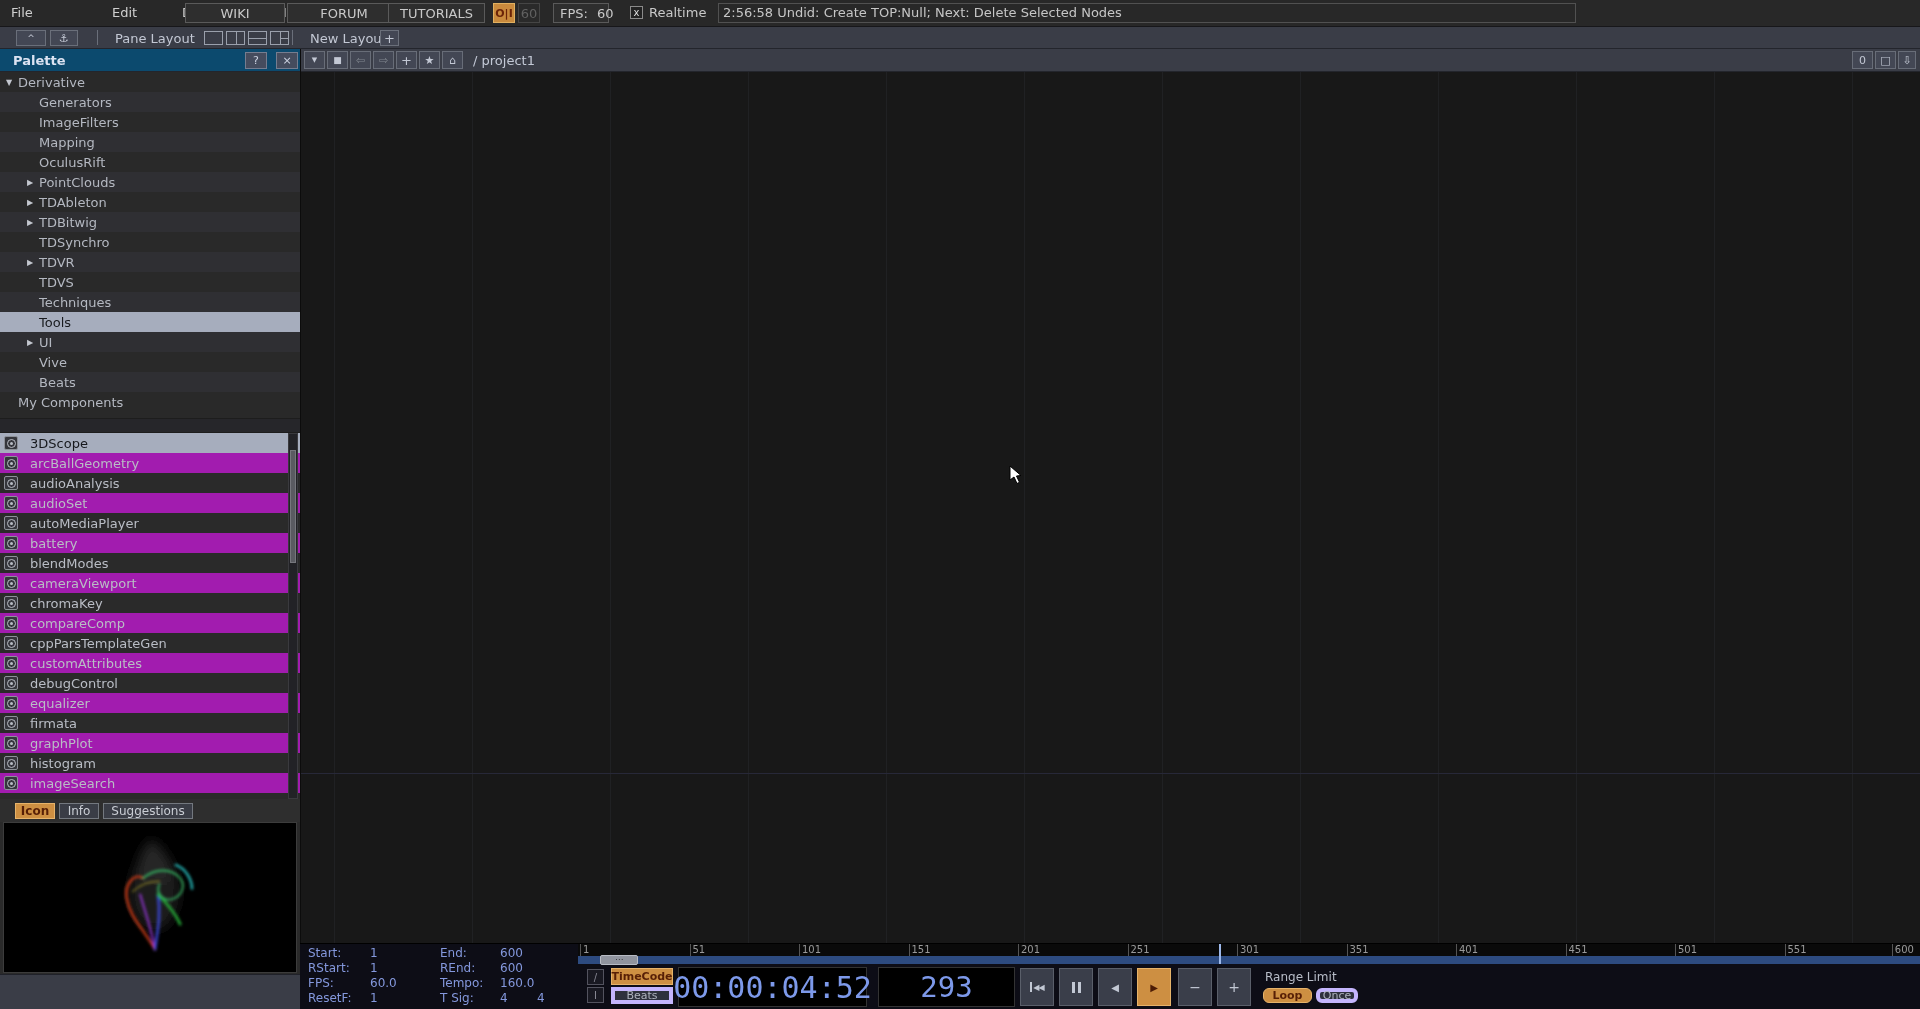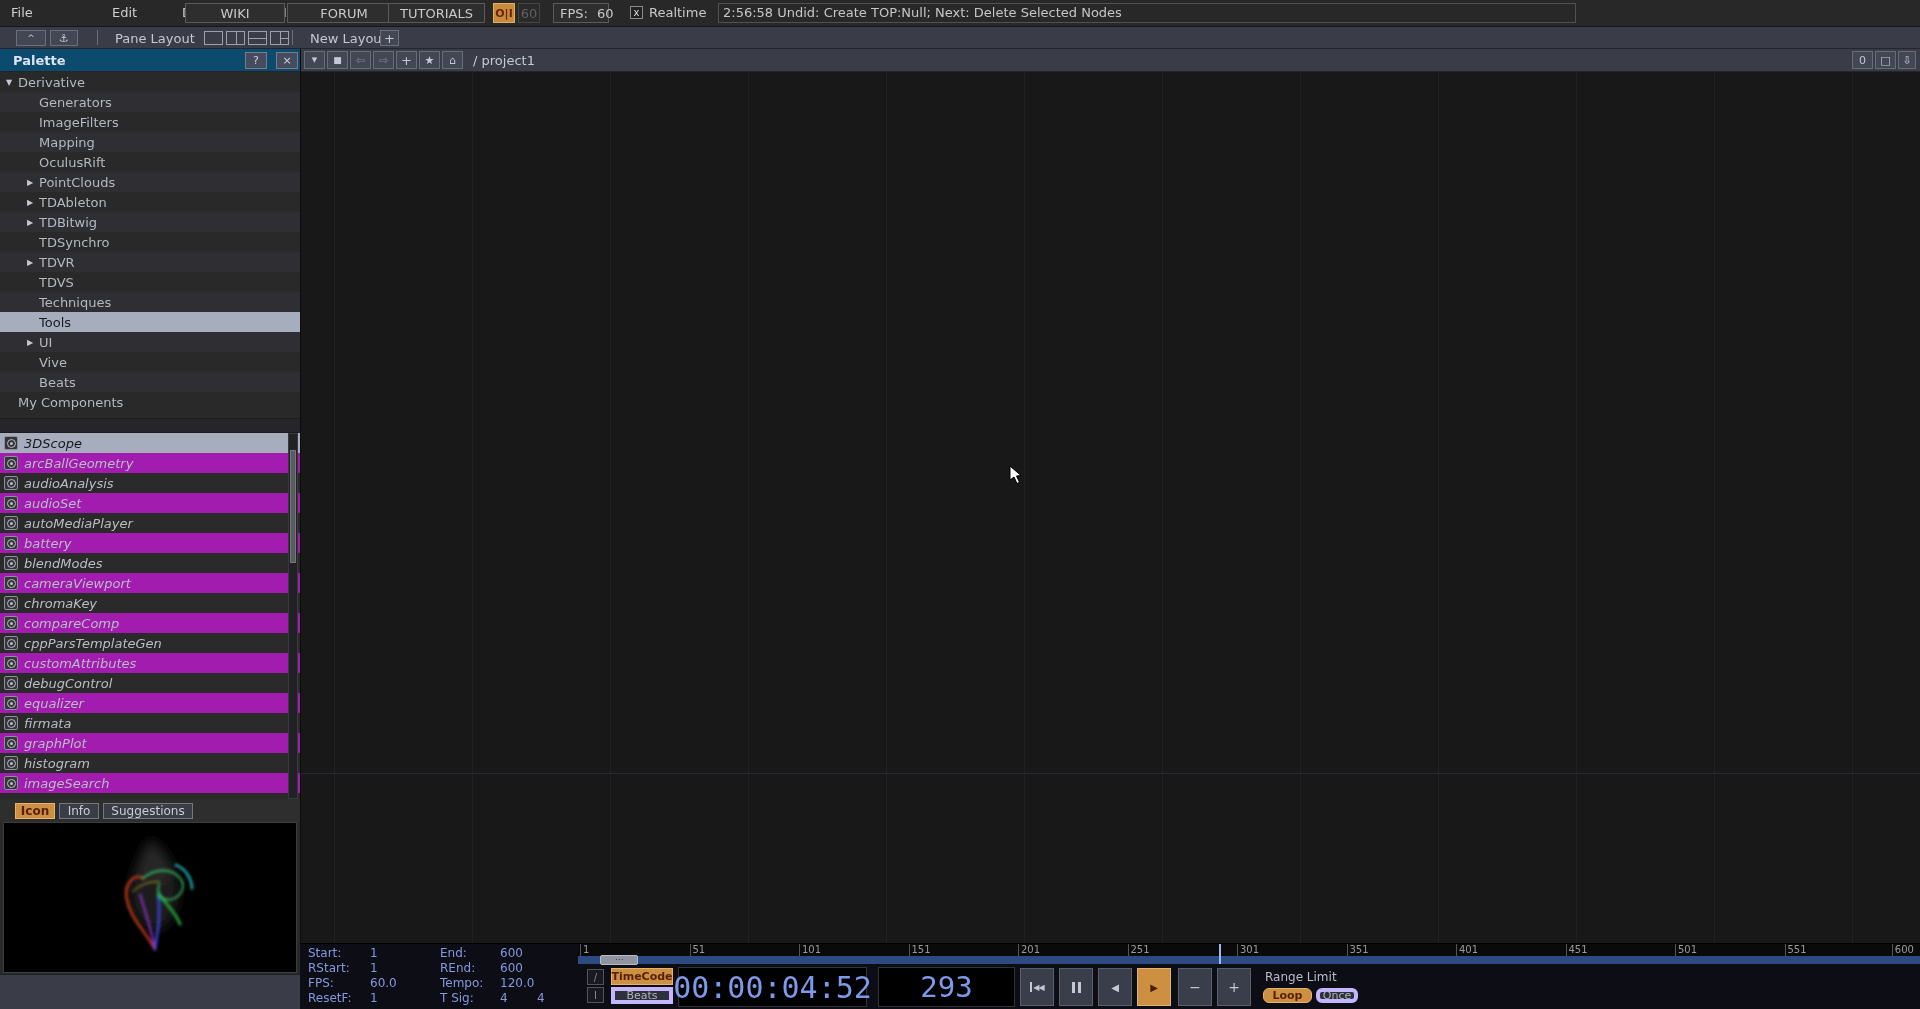--- a/index.html
+++ b/index.html
@@ -55,21 +55,21 @@
   #component-list { position:absolute; top:384px; left:0; width:300px; height:366px; background:#2a2a2a; overflow:hidden; }
   .comp-row { height:20px; display:flex; align-items:center; font-size:13px; color:#b9bdc5; }
   .comp-row.alt { background:#a21caf; }
   .comp-row.selected { background:#a6adbd; color:#17191d; }
   .comp-icon { width:14px; height:14px; margin-left:4px; border:1px solid #8d9199; background:#35363c;
     border-radius:2px; position:relative; flex:none; }
   .comp-icon::before { content:""; position:absolute; left:2px; top:2px; width:7px; height:7px;
     border:1px solid #b9bdc5; border-radius:50%; }
   .comp-icon::after { content:""; position:absolute; left:5px; top:5px; width:3px; height:3px;
     background:#b9bdc5; border-radius:50%; }
-  .comp-label { margin-left:6px;font-style:italic; }
+  .comp-label { margin-left:12px; }
   .scrollbar { position:absolute; top:384px; right:2px; width:10px; height:366px; background:#222226;
     border:1px solid #3a3a3e; }
   .sb-thumb { position:absolute; top:16px; left:1px; width:6px; height:113px; background:#5a5b61;
     border:1px solid #76777d; }
   .tabs { position:absolute; top:750px; left:0; width:300px; height:23px; background:#2e2e2e; }
   .tab { position:absolute; top:4px; height:16px; border:1px solid #73787f; background:#3a3d46;
     color:#c9cdd4; font-size:12px; line-height:14px; text-align:center; }
   .tab.active { background:#cd8f42; border-color:#e6b36a; color:#571f06; font-weight:bold; }
   .preview { position:absolute; top:773px; left:3px; width:294px; height:151px; background:#000;
     border:1px solid #3c3c3c; }
@@ -389,21 +389,21 @@
     <span class="f-text" style="left:70px;top:2px">1</span>
     <span class="f-text" style="left:140px;top:2px">End:</span>
     <span class="f-text" style="left:200px;top:2px">600</span>
     <span class="f-text" style="left:8px;top:17px">RStart:</span>
     <span class="f-text" style="left:70px;top:17px">1</span>
     <span class="f-text" style="left:140px;top:17px">REnd:</span>
     <span class="f-text" style="left:200px;top:17px">600</span>
     <span class="f-text" style="left:8px;top:32px">FPS:</span>
     <span class="f-text" style="left:70px;top:32px">60.0</span>
     <span class="f-text" style="left:140px;top:32px">Tempo:</span>
-    <span class="f-text" style="left:200px;top:32px">120.0</span>
+    <span class="f-text" style="left:200px;top:32px">160.0</span>
     <span class="f-text" style="left:8px;top:47px">ResetF:</span>
     <span class="f-text" style="left:70px;top:47px">1</span>
     <span class="f-text" style="left:140px;top:47px">T Sig:</span>
     <span class="f-text" style="left:200px;top:47px">4</span>
     <span class="f-text" style="left:237px;top:47px">4</span>
 
     <div class="ruler" id="ruler">
         <span class="tick" style="left: 2px;">1</span>
         <span class="tick" style="left: 111.5px;">51</span>
         <span class="tick" style="left: 221px;">101</span>

